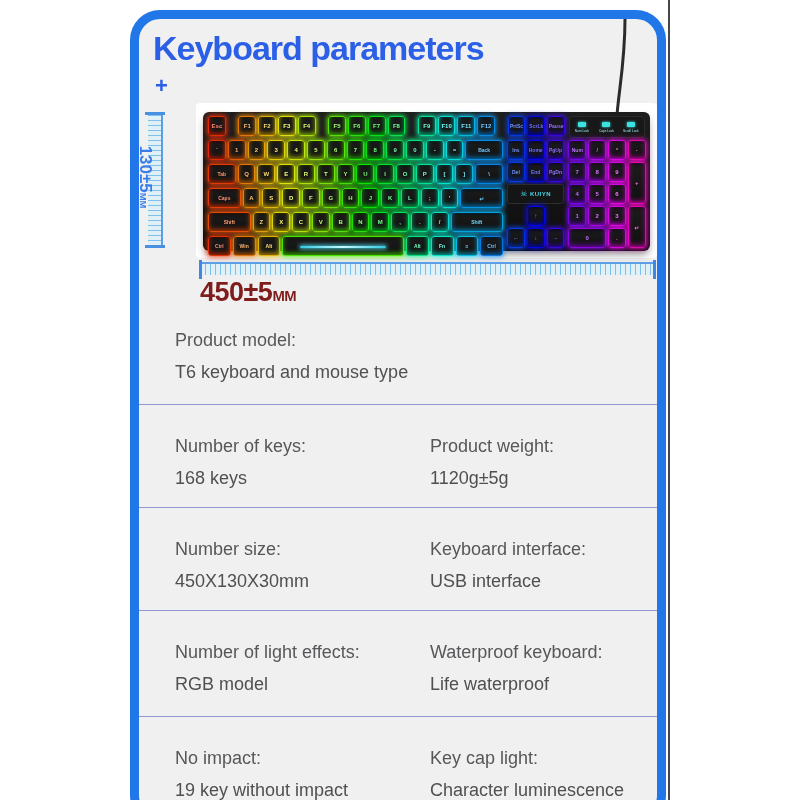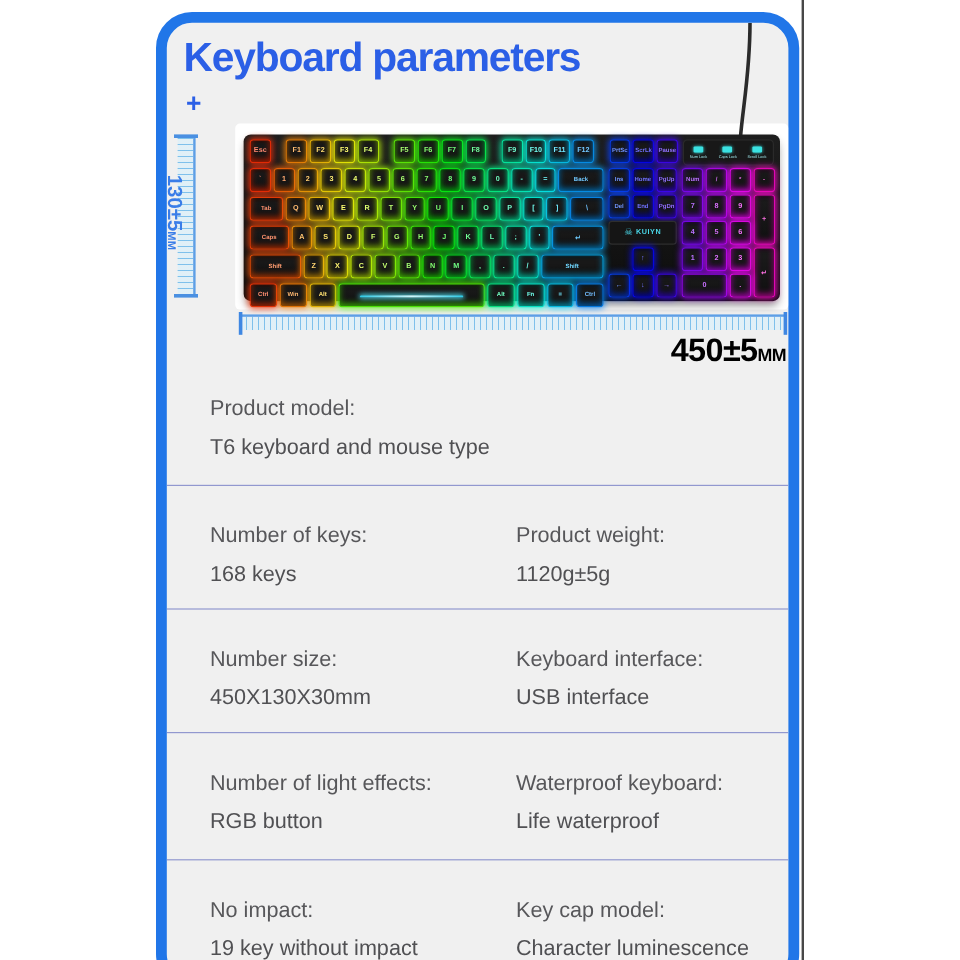--- a/index.html
+++ b/index.html
@@ -59,22 +59,22 @@
   .vruler:before,.vruler:after{content:'';position:absolute;left:-3px;width:20px;height:3px;background:#4a90e2;}
   .vruler:before{top:-3px;} .vruler:after{bottom:-3px;}
   .vdim-label{position:absolute;left:-36px;top:148px;width:84px;height:20px;line-height:20px;
               text-align:center;transform:rotate(90deg);font-size:17px;font-weight:bold;color:#3a7de8;
               white-space:nowrap;}
   .hruler{position:absolute;left:61px;top:243px;width:455px;height:13px;box-sizing:border-box;
           background:repeating-linear-gradient(90deg,rgba(120,190,235,.95) 0 1px,rgba(214,240,252,.6) 1px 5px);
           border-top:2px solid #5d9fe6;}
   .hruler:before,.hruler:after{content:'';position:absolute;top:-4px;width:3px;height:19px;background:#3f87e2;}
   .hruler:before{left:-1px;} .hruler:after{right:-1px;}
-  .hdim-label{position:absolute;left:61px;top:258px;width:455px;text-align:right;
-              font-size:27px;font-weight:bold;color:#000000;letter-spacing:-.5px;}
+  .hdim-label{position:absolute;left:61px;top:258px;width:455px;text-align:left;
+              font-size:27px;font-weight:bold;color:#7f1d1d;letter-spacing:-.5px;}
   .dim-unit{font-size:.55em;font-weight:bold;}
 
   
   .specs{position:absolute;left:0;top:291px;width:518px;}
   .spec-row{display:grid;grid-template-columns:255px 1fr;box-sizing:border-box;
             padding:31px 10px 0 36px;border-bottom:1px solid #9298cf;height:103px;}
   .spec-row:nth-child(1){height:95px;padding-top:20px;}
   .spec-row:nth-child(4){height:106px;}
   .spec-row:last-child{border-bottom:none;}
   .spec-label{font-size:18px;color:#57575a;line-height:20px;}
@@ -283,32 +283,32 @@
             <div class="spec-value">450X130X30mm</div>
           </div>
           <div>
             <div class="spec-label">Keyboard interface:</div>
             <div class="spec-value">USB interface</div>
           </div>
         </div>
         <div class="spec-row">
           <div>
             <div class="spec-label">Number of light effects:</div>
-            <div class="spec-value">RGB button</div>
+            <div class="spec-value">RGB model</div>
           </div>
           <div>
             <div class="spec-label">Waterproof keyboard:</div>
             <div class="spec-value">Life waterproof</div>
           </div>
         </div>
         <div class="spec-row">
           <div>
             <div class="spec-label">No impact:</div>
             <div class="spec-value">19 key without impact</div>
           </div>
           <div>
-            <div class="spec-label">Key cap model:</div>
+            <div class="spec-label">Key cap light:</div>
             <div class="spec-value">Character luminescence</div>
           </div>
         </div>
       </div>
   </div>
 </div>
 
 </body></html>

